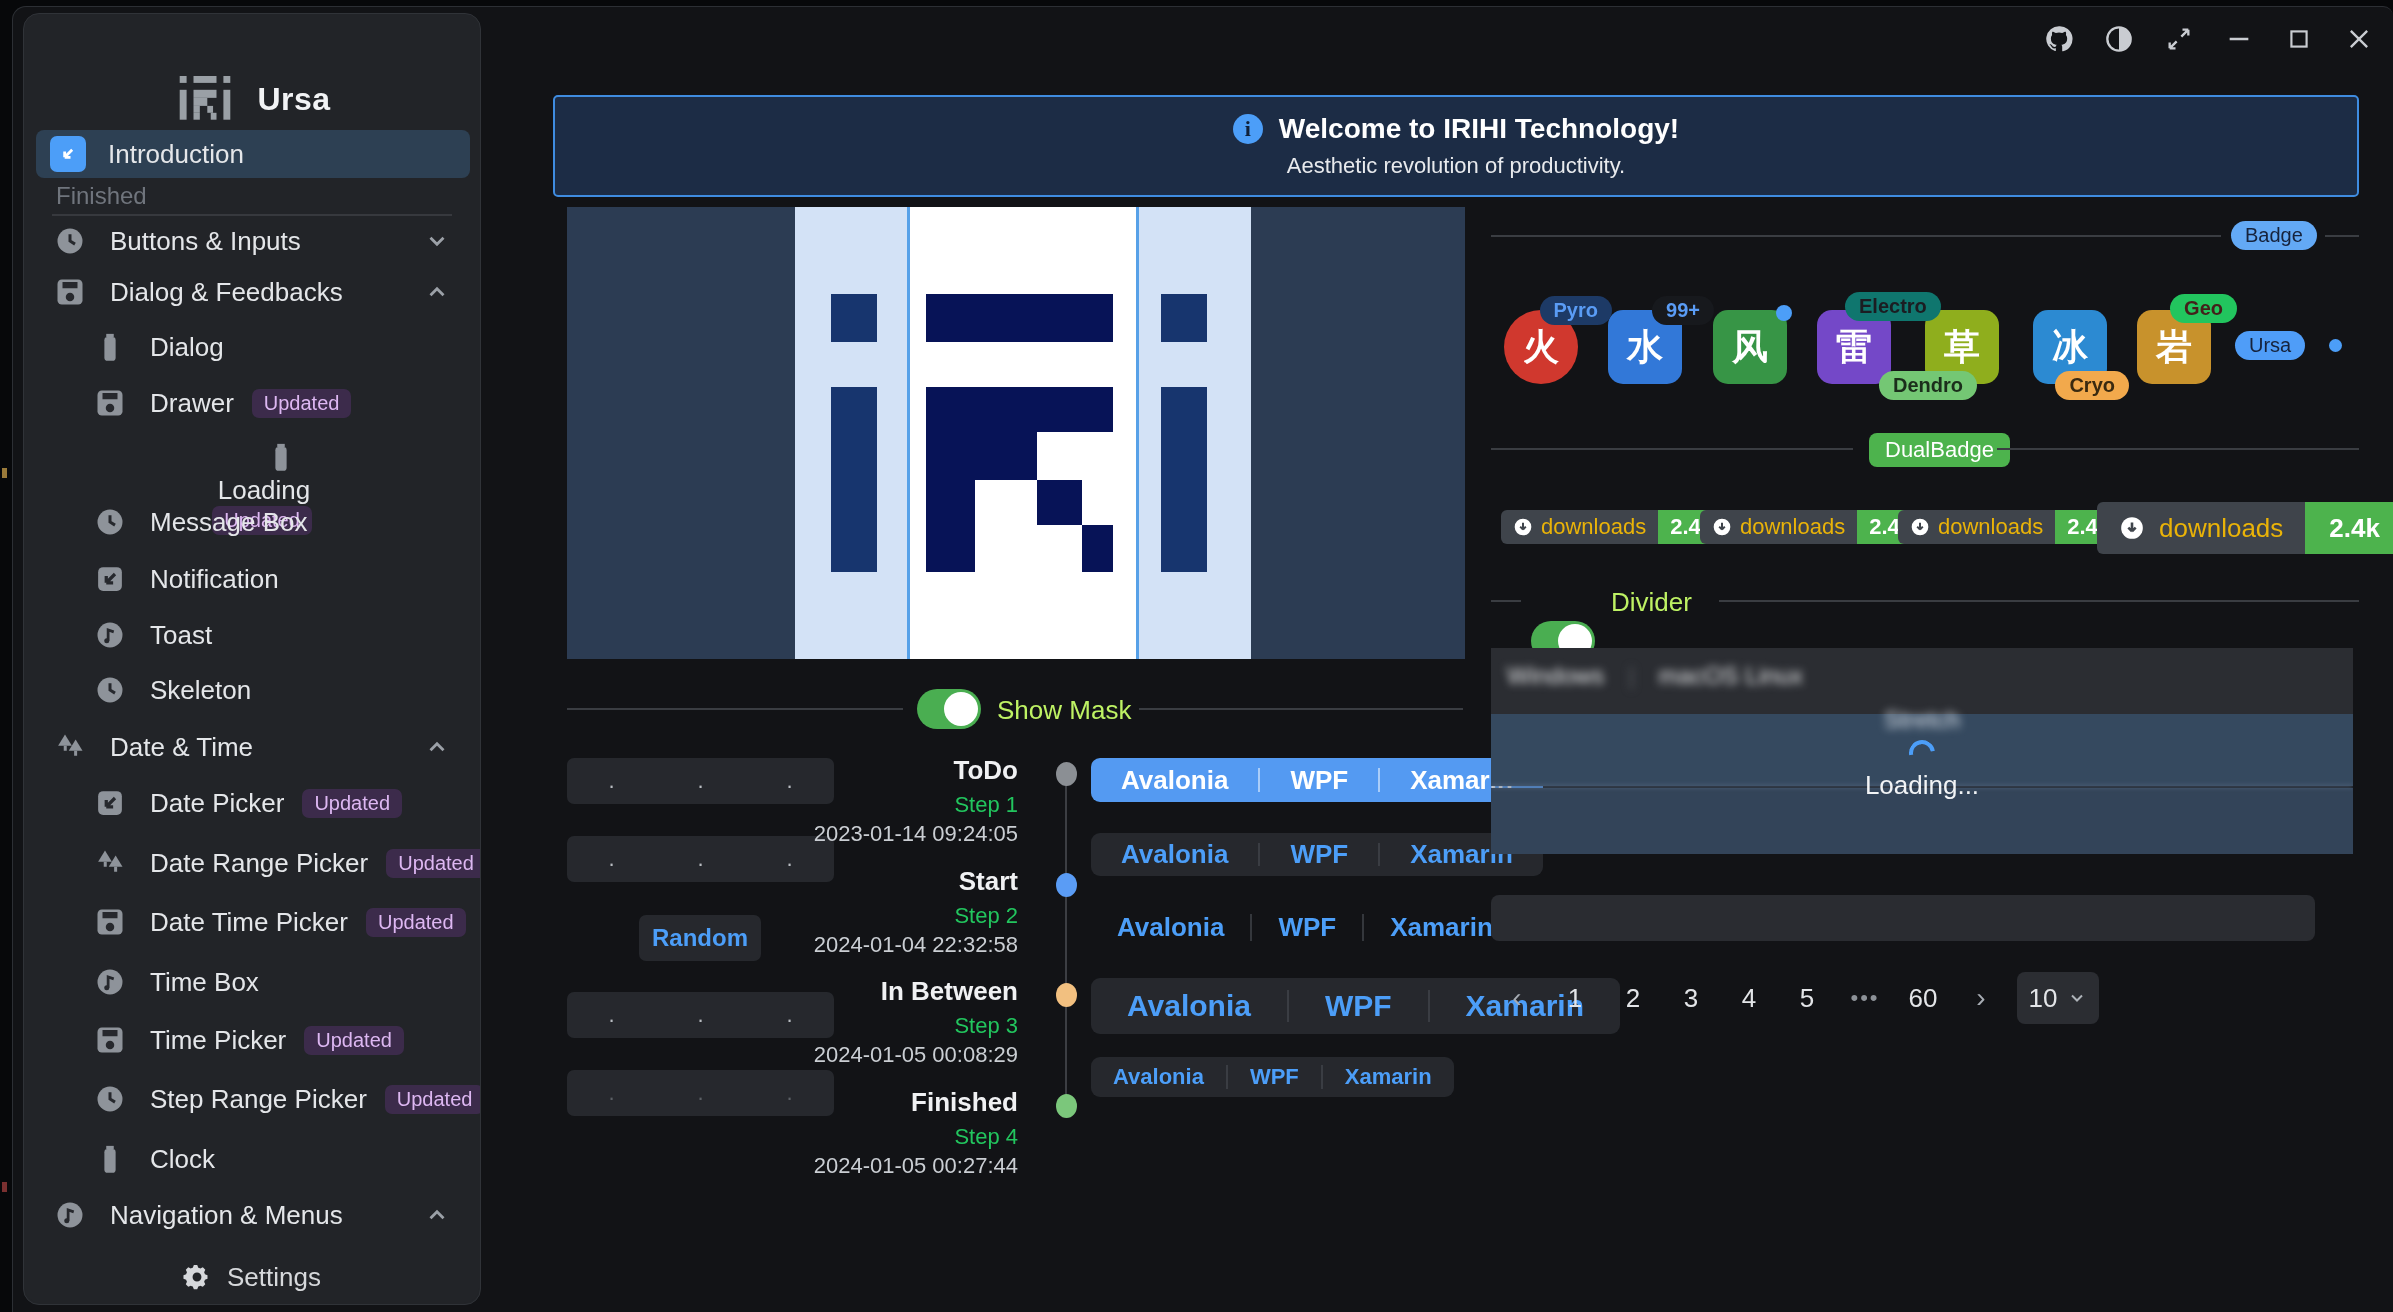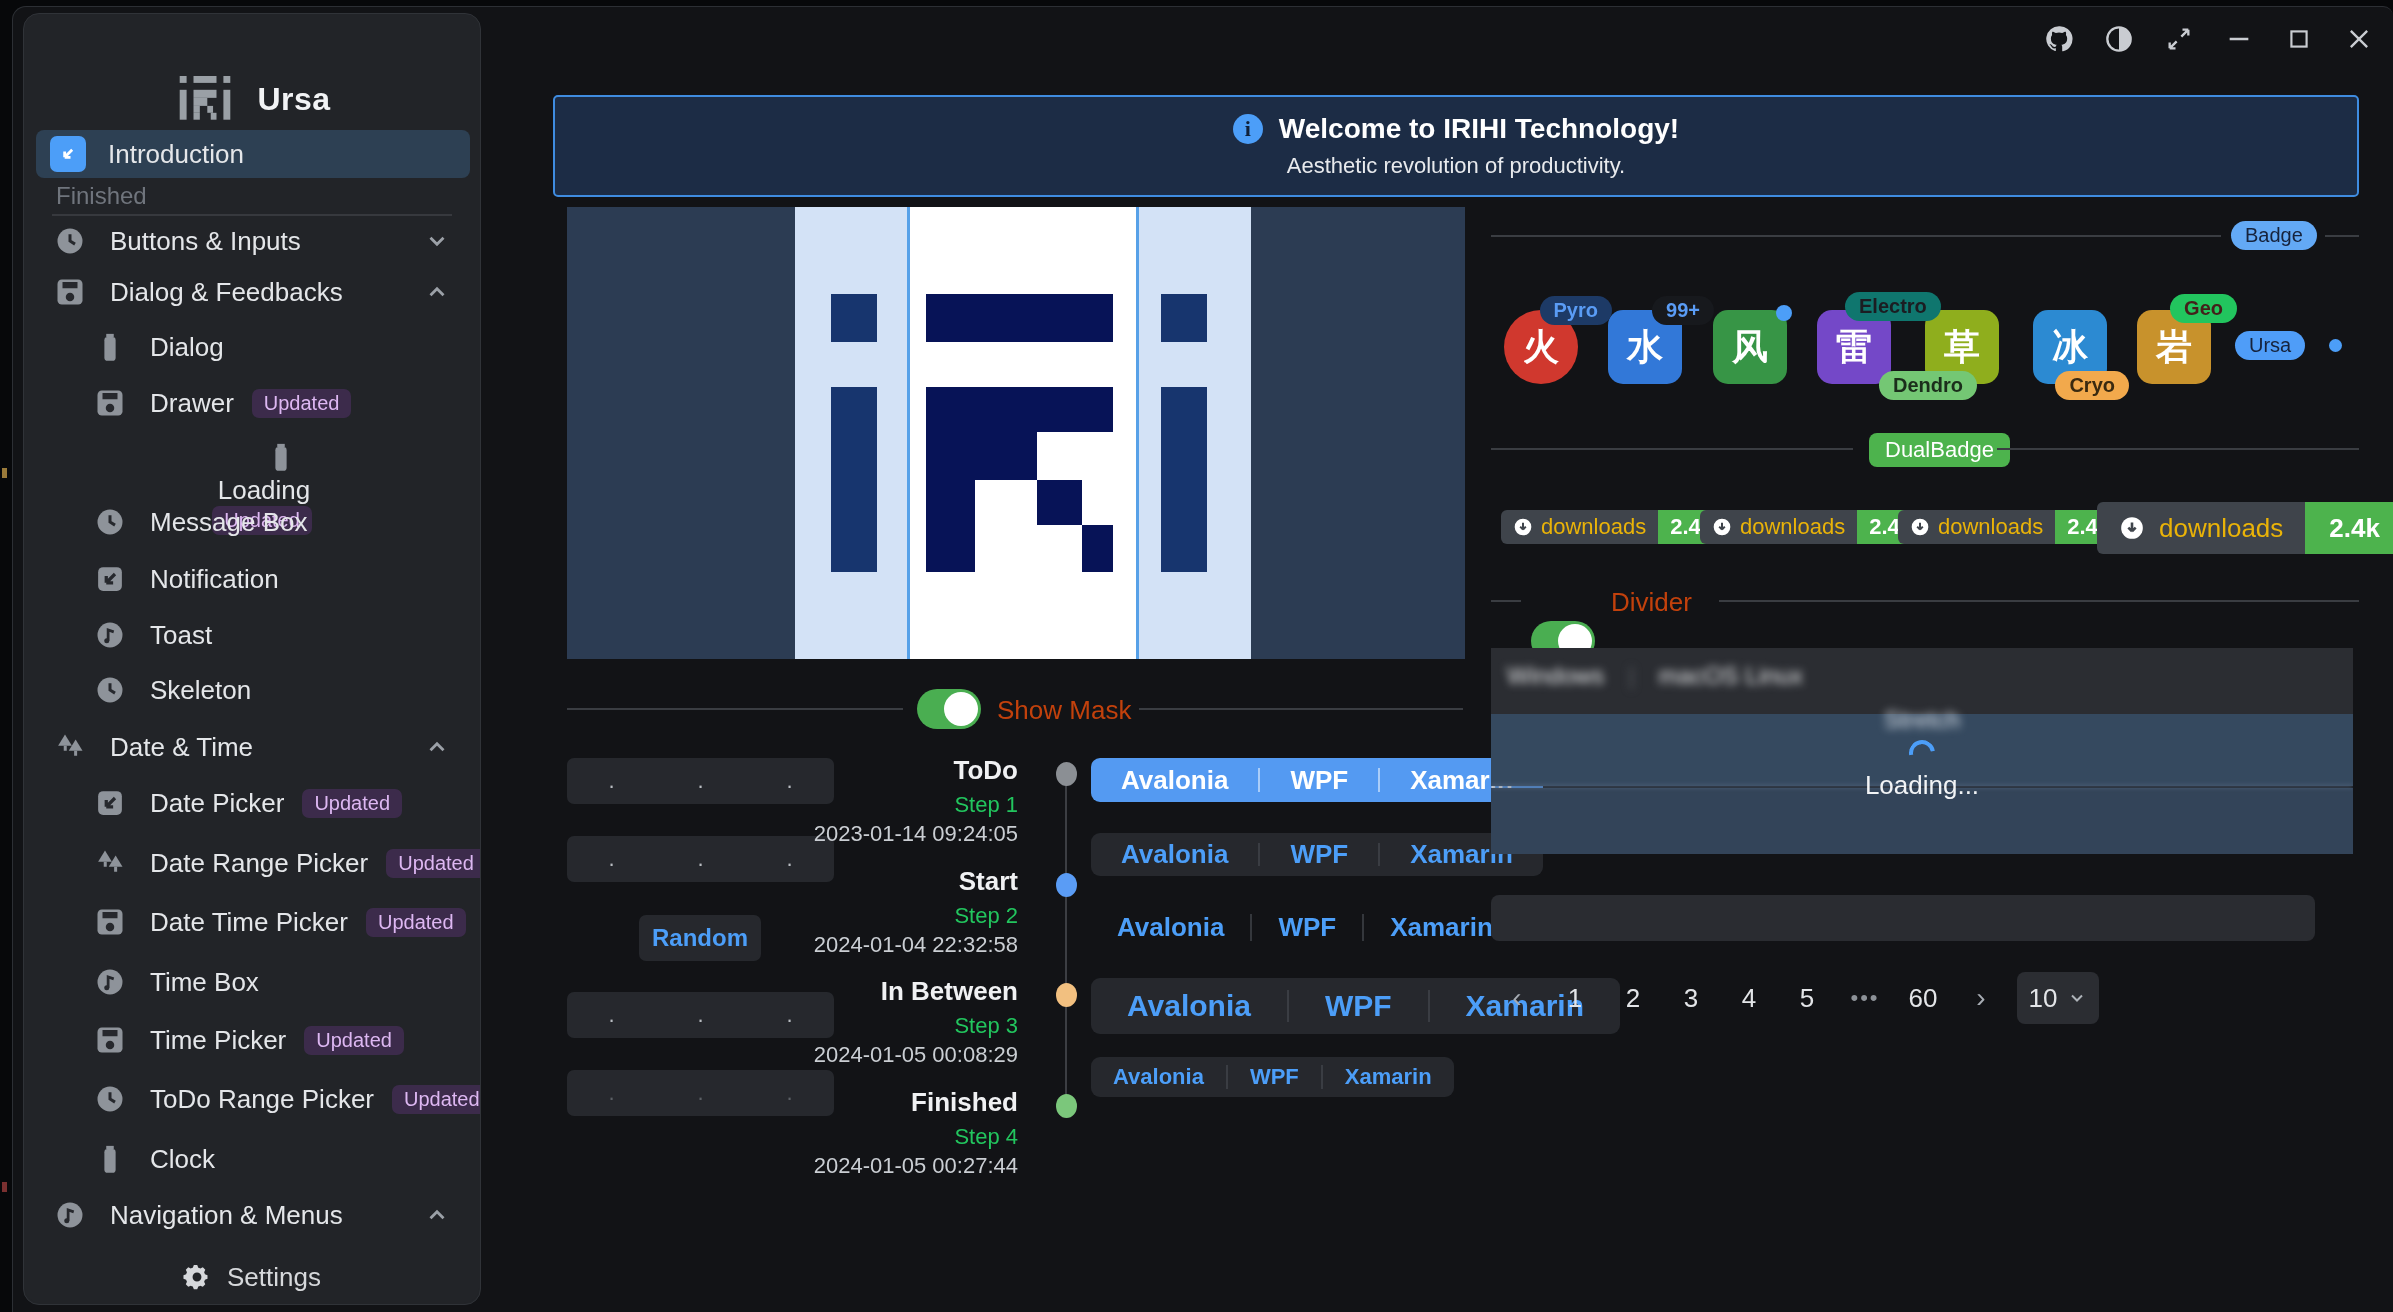--- a/index.html
+++ b/index.html
@@ -59,21 +59,21 @@
   .band { position:absolute; top:0; height:100%; }
   .px { position:absolute; background:#071357; }
   .px.lt { background:#17356e; }
 
   
   .toggle { position:relative; width:64px; height:40px; border-radius:20px; background:#4aae51; cursor:pointer; }
   .toggle .knob { position:absolute; right:3px; top:3px; width:34px; height:34px; border-radius:50%; background:#ffffff; }
 
   .hline { position:absolute; height:2px; background:#3a3d42; }
 
-  .showmask-label { position:absolute; color:#c2410c; font-size:26px; }
+  .showmask-label { position:absolute; color:#bef264; font-size:26px; }
 
   
   .dp-box { position:absolute; left:554px; width:267px; height:46px; background:#26282d;
     border-radius:7px; display:flex; align-items:center; justify-content:space-around; cursor:text; }
   .dp-box span { color:#b9bdc2; font-size:22px; }
   .dp-box.dim span { color:#5c6066; }
   #random-btn { position:absolute; left:626px; width:122px; height:46px; background:#26282d;
     border-radius:7px; color:#4c9ef8; font-size:24px; font-weight:bold;
     display:flex; align-items:center; justify-content:center; cursor:pointer; }
 
@@ -402,21 +402,21 @@
         <span class="updated">Updated</span>
       </div>
 
       <div class="nav-row sub" style="top:1061px;">
         <span class="nav-ic">
             <svg width="30" height="30" viewBox="0 0 24 24">
               <circle cx="12" cy="12" r="10" fill="#8e939a"></circle>
               <path d="M12 6.5V12l4 2.5" stroke="#26282d" stroke-width="2.4" fill="none"></path>
             </svg>
           </span>
-        <span class="nav-label">ToDo Range Picker</span>
+        <span class="nav-label">Step Range Picker</span>
         <span class="updated">Updated</span>
       </div>
 
       <div class="nav-row sub" style="top:1121px;">
         <span class="nav-ic">
             <svg width="30" height="30" viewBox="0 0 24 24">
               <rect x="9" y="1.5" width="6" height="2.5" fill="#8e939a"></rect>
               <rect x="7.5" y="4" width="9" height="19" rx="2.5" fill="#8e939a"></rect>
             </svg>
           </span>

